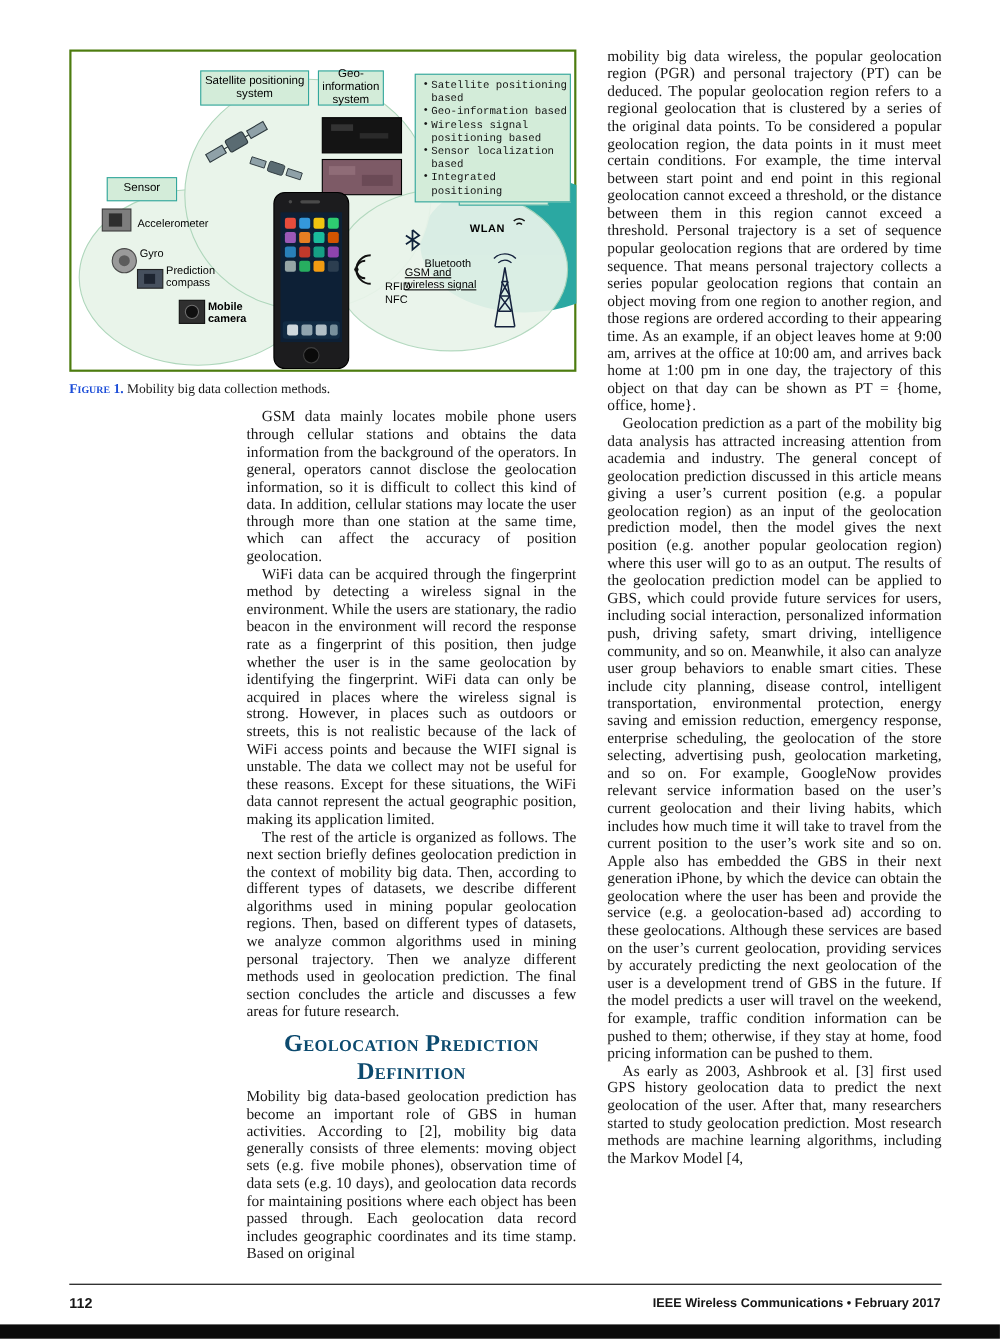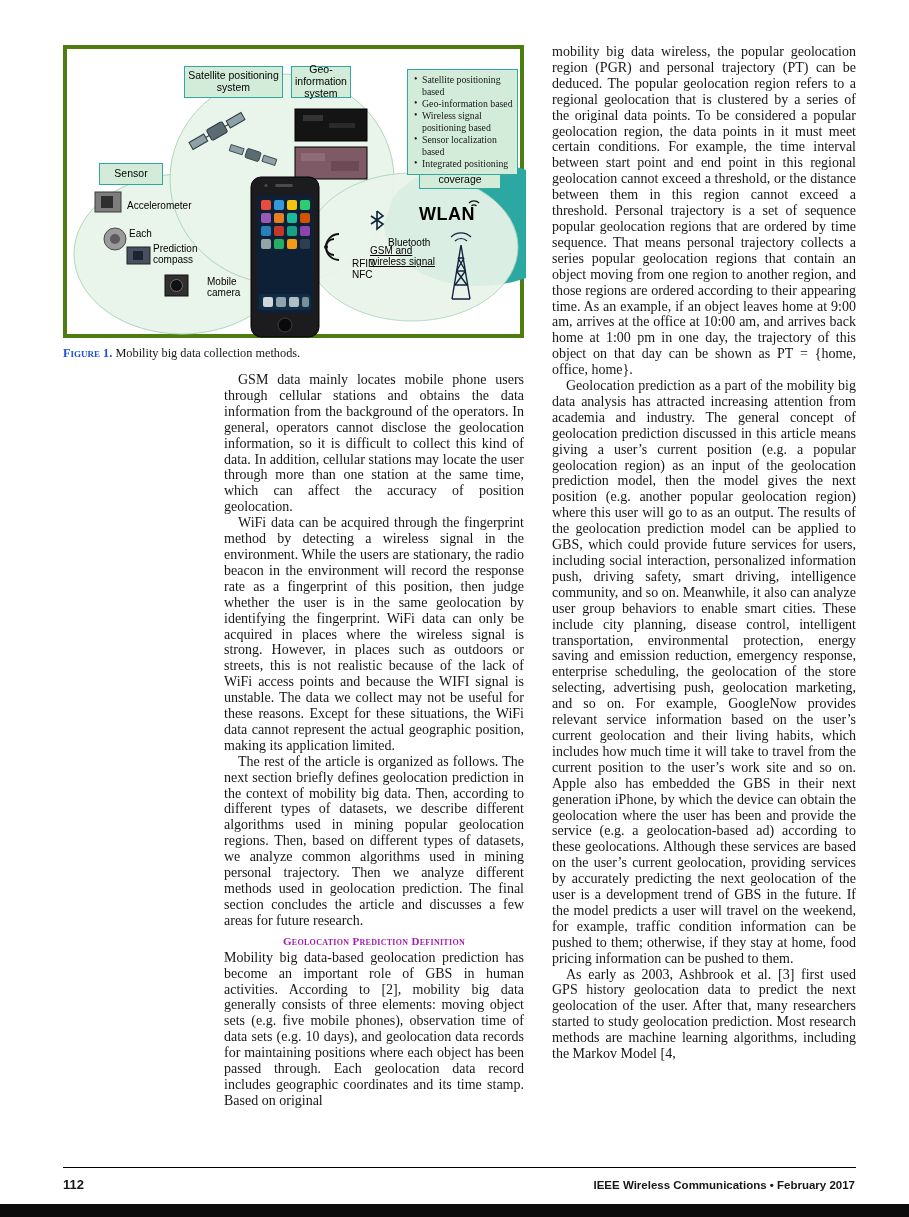--- a/index.html
+++ b/index.html
@@ -2,63 +2,63 @@
 <html lang="en"><head>
 <meta charset="utf-8">
 <style>
   * { margin:0; padding:0; box-sizing:border-box; }
   html,body { width:909px; height:1217px; }
   body { background:#ffffff; font-family:"Liberation Serif", serif; color:#161616;
          position:relative; overflow:hidden; }
 
   
   .figure { position:absolute; left:63px; top:45px; width:461px; height:293px;
-            border:4px solid #4d7c0f; background:#fff; }
+            border:2px solid #4d7c0f; background:#fff; }
   .figure svg { position:absolute; left:0; top:0; }
 
   .fig-box { position:absolute; background:#d3ecd9; border:1.5px solid #33a79d; color:#000;
              font-family:"Liberation Sans", sans-serif; font-size:10.5px; line-height:1.12;
              text-align:center; display:flex; align-items:center; justify-content:center;
              padding:2px 3px; }
   #box-satellite { left:117px; top:17px; width:99px;  height:32px; }
   #box-geo       { left:224px; top:17px; width:60px;  height:32px; }
   #box-sensor    { left:32px;  top:114px; width:64px; height:22px; }
   #box-wireless  { left:352px; top:110px; width:82px; height:30px; }
 
-  .fig-legend { position:absolute; left:312px; top:20px; width:111px; min-height:86px;
+  .fig-legend { position:absolute; left:312px; top:20px; width:142px; min-height:86px;
                 background:#d3ecd9; border:1.5px solid #33a79d; padding:4px 2px 4px 6px;
-                font-family:Liberation Serif, serif; font-size:9.8px; line-height:1.22;
-                list-style:none;margin-left:28px; }
+                font-family:Liberation Mono, monospace; font-size:9.8px; line-height:1.22;
+                list-style:none; }
   .fig-legend li { position:relative; padding-left:8px; }
   .fig-legend li::before { content:"\2022"; position:absolute; left:0; top:-1px; }
 
   .fig-label { position:absolute; font-family:"Liberation Sans", sans-serif;
                font-size:10px; line-height:1.1; color:#000; }
   #lbl-accelerometer { left:60px;  top:151px; }
   #lbl-gyro          { left:62px;  top:179px; }
   #lbl-compass       { left:86px;  top:194px; width:56px; }
-  #lbl-camera        { left:140px; top:227px; width:46px; }
+  #lbl-camera        { left:124px; top:227px; width:46px;font-weight:bold; }
   #lbl-bluetooth     { left:321px; top:164px;margin-top:24px; }
-  #lbl-wlan          { left:352px; top:156px; font-weight:bold; font-size:18px;
+  #lbl-wlan          { left:362px; top:156px; font-weight:bold; font-size:10px;
                        letter-spacing:0.5px; }
   #lbl-gsm           { left:303px; top:196px; width:66px;text-decoration:underline; }
   #lbl-rfid          { left:253px; top:209px; width:30px;padding-left:32px; }
 
   
   .caption { position:absolute; left:63px; top:346px; width:461px; font-size:12.3px; }
   .cap-label { font-weight:bold; font-variant:small-caps; color:#1d4ed8; }
 
   
   .col { position:absolute; overflow:hidden; }
   .col-left  { left:224px; top:372px; width:300px; height:794px; }
   .col-right { left:552px; top:44px;  width:304px; height:1122px; }
   .col p { font-size:14px; line-height:15.9px; text-align:justify;
            -webkit-hyphens:auto; hyphens:auto; }
   .col p.indent { text-indent:14px; }
-  h2.section { font-size:11px; font-variant:small-caps; font-weight:bold; color:#a21caf;
+  h2.section { font-size:22px; font-variant:small-caps; font-weight:bold; color:#0c4a6e;
                text-align:center; margin:6px 0 3px; letter-spacing:0.3px;
                font-family:"Liberation Serif", serif; }
 
   
   .footer-rule    { position:absolute; left:63px; top:1167px; width:793px;
                     border-top:1.5px solid #000; }
   .footer-page    { position:absolute; left:63px; top:1177px; font-weight:bold;
                     font-size:13px; font-family:"Liberation Sans", sans-serif; }
   .footer-journal { position:absolute; right:54px; top:1179px; font-weight:bold;
                     font-size:11.5px; font-family:"Liberation Sans", sans-serif; }
@@ -182,21 +182,21 @@
 
     <ul class="fig-legend">
       <li>Satellite positioning based</li>
       <li>Geo-information based</li>
       <li>Wireless signal positioning based</li>
       <li>Sensor localization based</li>
       <li>Integrated positioning</li>
     </ul>
 
     <div class="fig-label" id="lbl-accelerometer">Accelerometer</div>
-    <div class="fig-label" id="lbl-gyro">Each</div>
+    <div class="fig-label" id="lbl-gyro">Gyro</div>
     <div class="fig-label" id="lbl-compass">Prediction compass</div>
     <div class="fig-label" id="lbl-camera">Mobile camera</div>
     <div class="fig-label" id="lbl-bluetooth">Bluetooth</div>
     <div class="fig-label" id="lbl-wlan">WLAN</div>
     <div class="fig-label" id="lbl-gsm">GSM and wireless signal</div>
     <div class="fig-label" id="lbl-rfid">RFID NFC</div>
   </div>
 
   <div class="caption"><span class="cap-label">Figure 1.</span><span> Mobility big data collection methods.</span></div>
 

